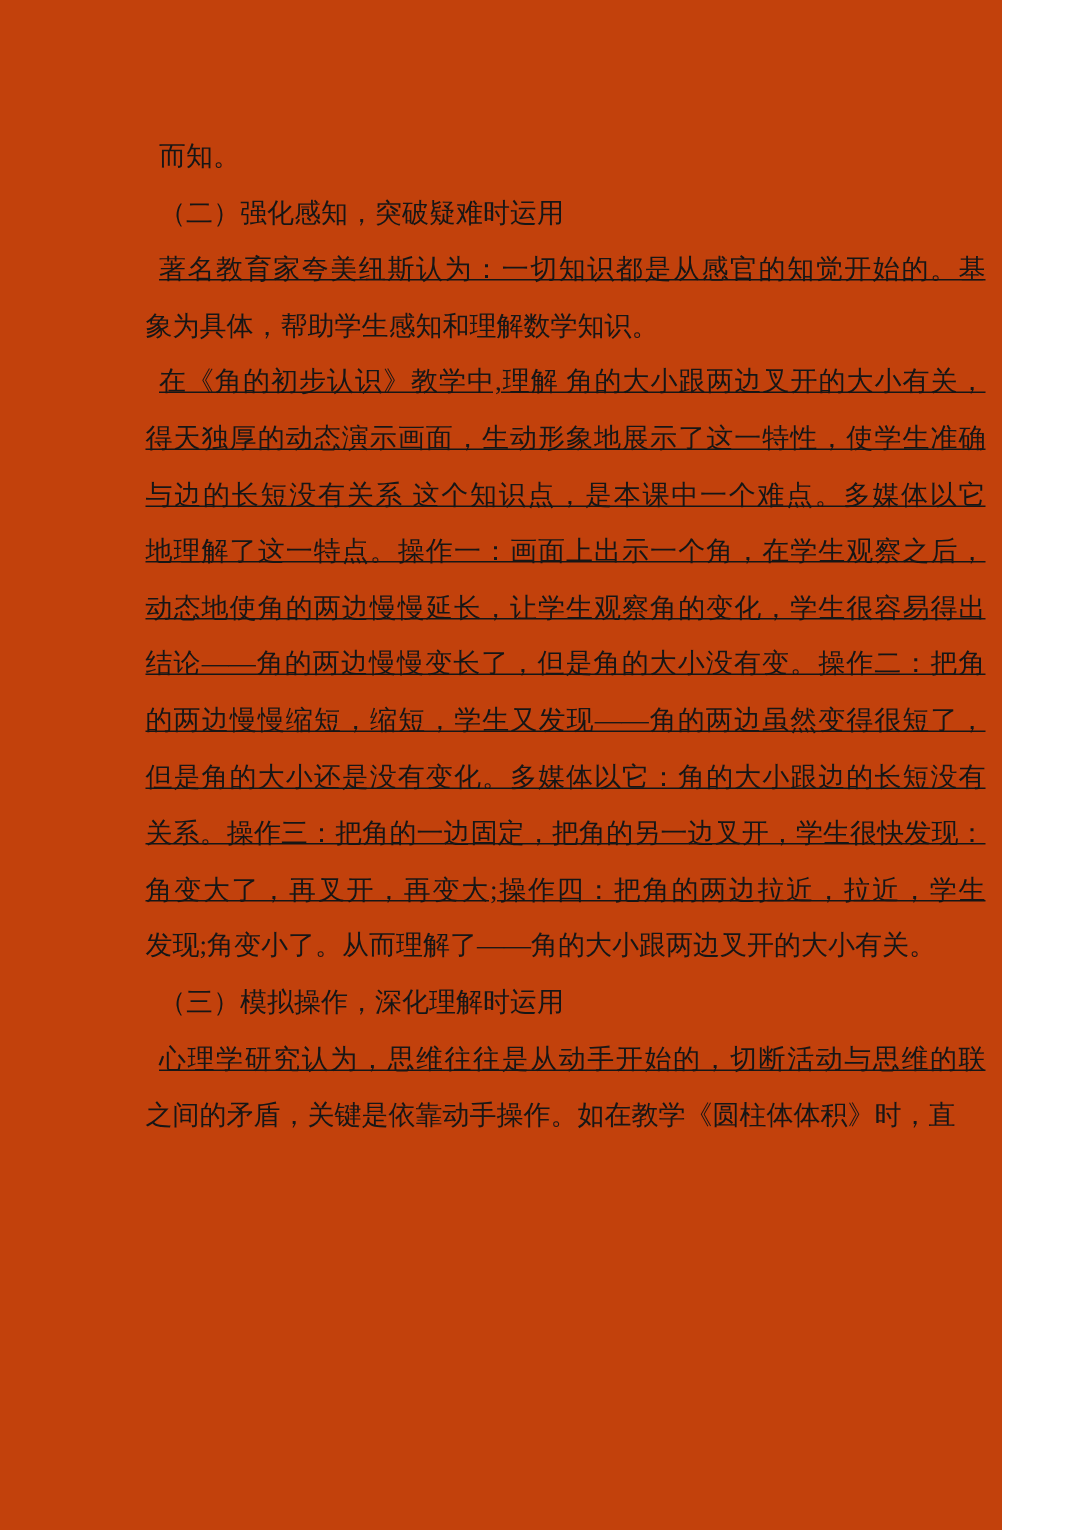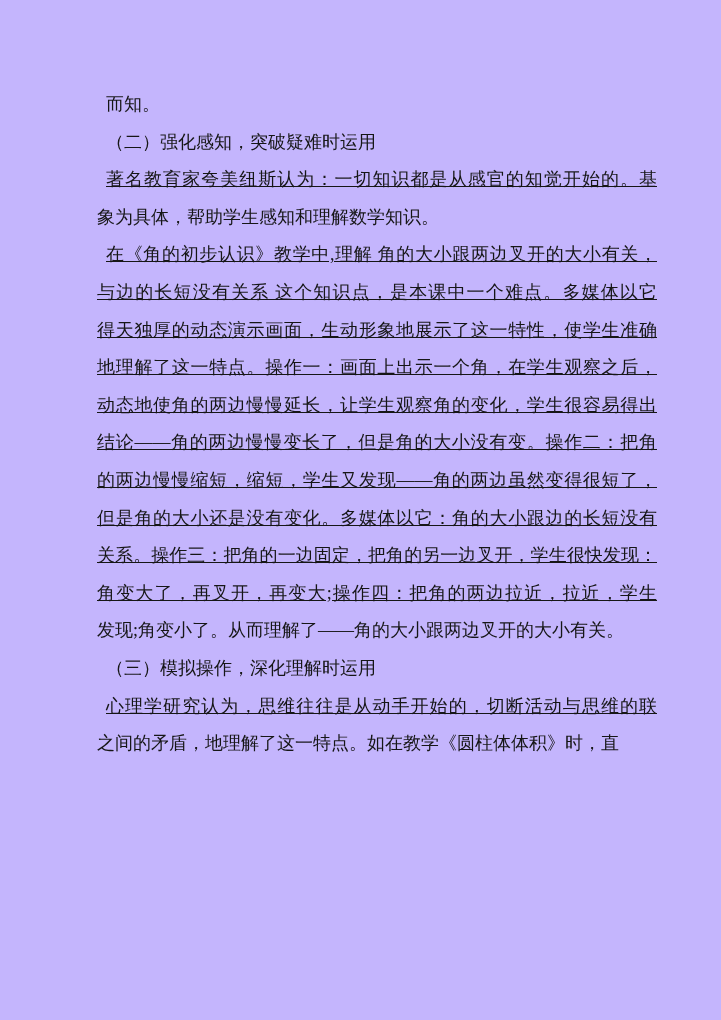--- a/index.html
+++ b/index.html
@@ -8,23 +8,23 @@
   }
   body {
     width: 721px;
     height: 1020px;
     background: #ffffff;
     overflow: hidden;
     font-family: "Liberation Serif", "DejaVu Serif", serif;
   }
   .page {
     position: relative;
-    width: 721px;
+    width: 668px;
     height: 1020px;
-    background: #c4b5fd;
+    background: #c2410c;
   }
   .doc-body {
     position: absolute;
     left: 97px;
     top: 86px;
     width: 560px;
     color: #161616;
     font-size: 18px;
     line-height: 37.6px;
   }
@@ -60,32 +60,32 @@
       </div>
       <div class="para">
         <div class="line indent">（二）强化感知，突破疑难时运用</div>
       </div>
       <div class="para">
         <div class="line indent fill">著名教育家夸美纽斯认为：一切知识都是从感官的知觉开始的。基</div>
         <div class="line">象为具体，帮助学生感知和理解数学知识。</div>
       </div>
       <div class="para">
         <div class="line indent fill">在《角的初步认识》教学中,理解 角的大小跟两边叉开的大小有关，</div>
+        <div class="line fill">得天独厚的动态演示画面，生动形象地展示了这一特性，使学生准确</div>
         <div class="line fill">与边的长短没有关系 这个知识点，是本课中一个难点。多媒体以它</div>
-        <div class="line fill">得天独厚的动态演示画面，生动形象地展示了这一特性，使学生准确</div>
         <div class="line fill">地理解了这一特点。操作一：画面上出示一个角，在学生观察之后，</div>
         <div class="line fill">动态地使角的两边慢慢延长，让学生观察角的变化，学生很容易得出</div>
         <div class="line fill">结论——角的两边慢慢变长了，但是角的大小没有变。操作二：把角</div>
         <div class="line fill">的两边慢慢缩短，缩短，学生又发现——角的两边虽然变得很短了，</div>
         <div class="line fill">但是角的大小还是没有变化。多媒体以它：角的大小跟边的长短没有</div>
         <div class="line fill">关系。操作三：把角的一边固定，把角的另一边叉开，学生很快发现：</div>
         <div class="line fill">角变大了，再叉开，再变大;操作四：把角的两边拉近，拉近，学生</div>
         <div class="line">发现;角变小了。从而理解了——角的大小跟两边叉开的大小有关。</div>
       </div>
       <div class="para">
         <div class="line indent">（三）模拟操作，深化理解时运用</div>
       </div>
       <div class="para">
         <div class="line indent fill">心理学研究认为，思维往往是从动手开始的，切断活动与思维的联</div>
-        <div class="line">之间的矛盾，地理解了这一特点。如在教学《圆柱体体积》时，直</div>
+        <div class="line">之间的矛盾，关键是依靠动手操作。如在教学《圆柱体体积》时，直</div>
       </div>
     </div>
 </div>
 
 </body></html>

